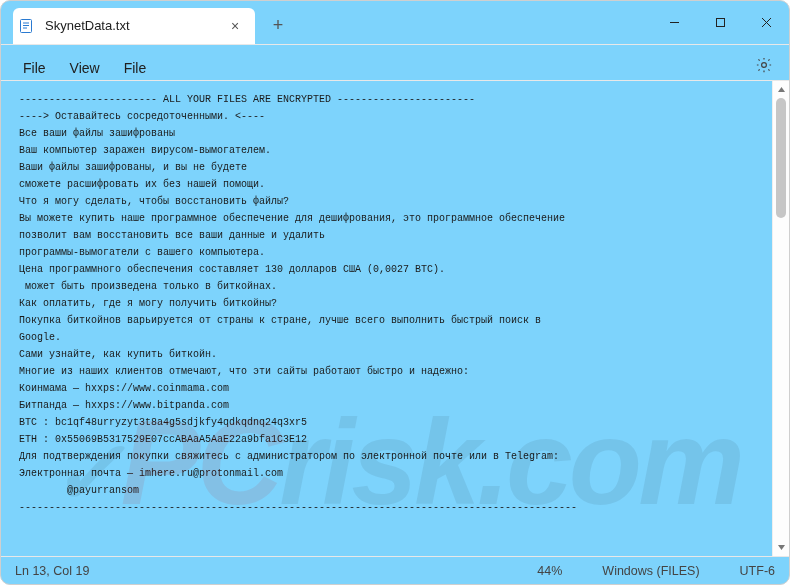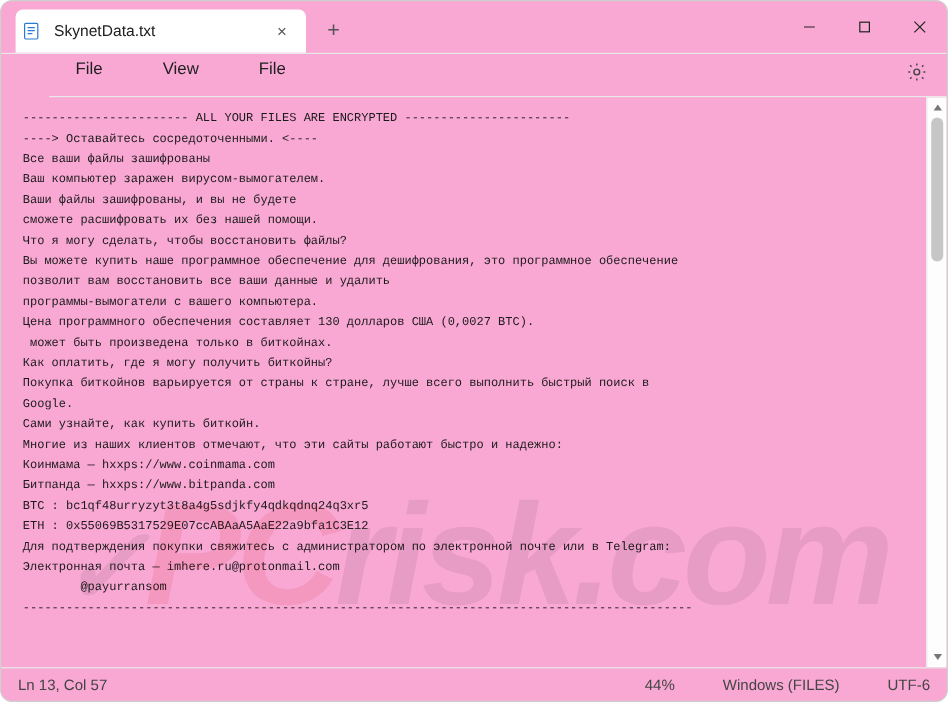--- a/index.html
+++ b/index.html
@@ -1,19 +1,19 @@
 <!DOCTYPE html>
 <html><head>
 <meta charset="utf-8">
 <style>
   * { margin: 0; padding: 0; box-sizing: border-box; }
   html, body { width: 790px; height: 585px; overflow: hidden; font-family: "Segoe UI", Arial, sans-serif; }
   .window {
     width: 790px; height: 585px;
-    background: #f9a8d4;
+    background: #7dd3fc;
     border: 1px solid #cfcfcf;
     border-radius: 10px;
     display: flex; flex-direction: column;
     position: relative;
     overflow: hidden;
   }
   .titlebar {
     height: 44px;
     display: flex; align-items: stretch;
     border-bottom: 1px solid #e8e8e8;
@@ -49,23 +49,23 @@
   }
   .win-controls {
     margin-left: auto; display:flex; align-items: stretch;
   }
   .win-btn {
     width: 46px; display:flex; align-items:center; justify-content:center;
     font-size: 12px; color:#222;
   }
 
   .menubar {
-    height: 36px; display:flex; align-items:flex-start; gap: 26px;
+    height: 36px; display:flex; align-items:flex-end; gap: 0;
     padding: 0 10px; border-bottom: 1px solid #e8e8e8;
-    font-size: 14px; color:#202020;margin-left:40px;
+    font-size: 14px; color:#202020;
   }
   .menu-item { padding: 4px 12px; border-radius:4px;}
   .menu-spacer{ flex:1;}
   .gear { width:30px; height:30px; display:flex; align-items:center; justify-content:center; border-radius:4px;}
 
   .content-wrap {
     flex:1; display:flex; position:relative; overflow:hidden;
   }
   .content {
     flex:1; padding: 10px 6px 10px 18px;
@@ -212,20 +212,20 @@
     </div>
 
     <div class="watermark">
       <div class="wm-inner">
         <span class="chk">✓</span><span class="pc">PC</span><span>risk.com</span>
       </div>
     </div>
   </div>
 
   <div class="statusbar">
-    <div>Ln 13, Col 57</div>
+    <div>Ln 13, Col 19</div>
     <div class="sp"></div>
     <div>44%</div>
     <div>Windows (FILES)</div>
     <div>UTF-6</div>
   </div>
 
 </div>
 
 </body></html>

